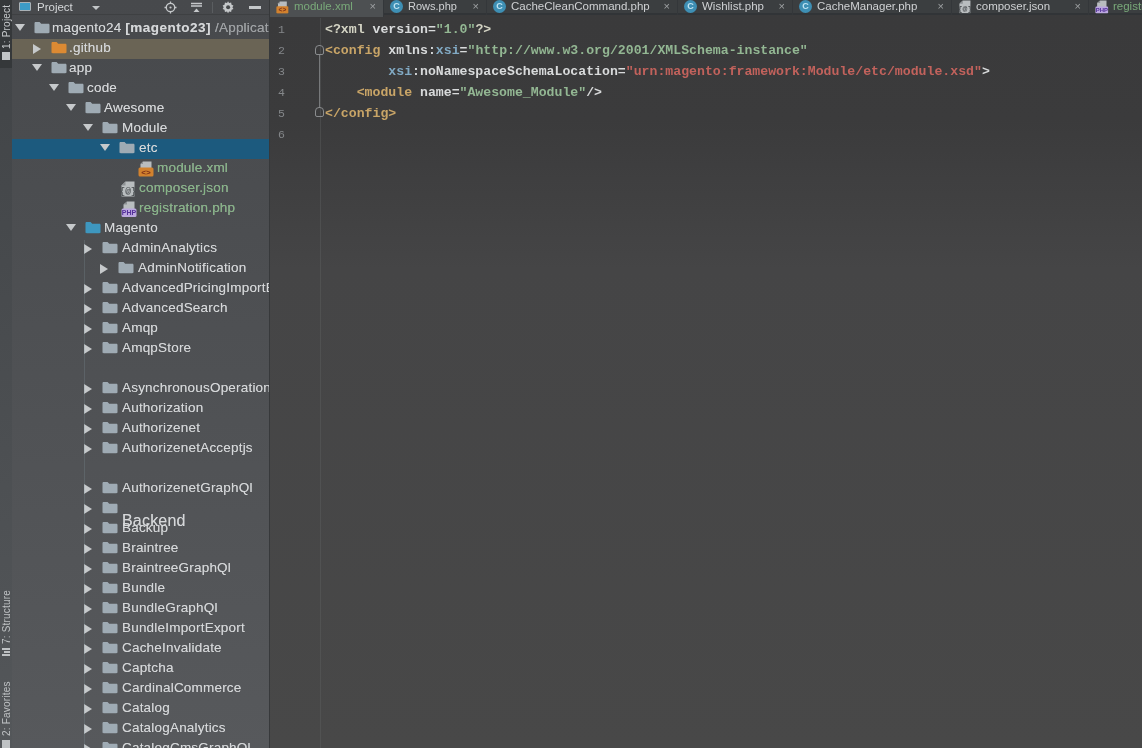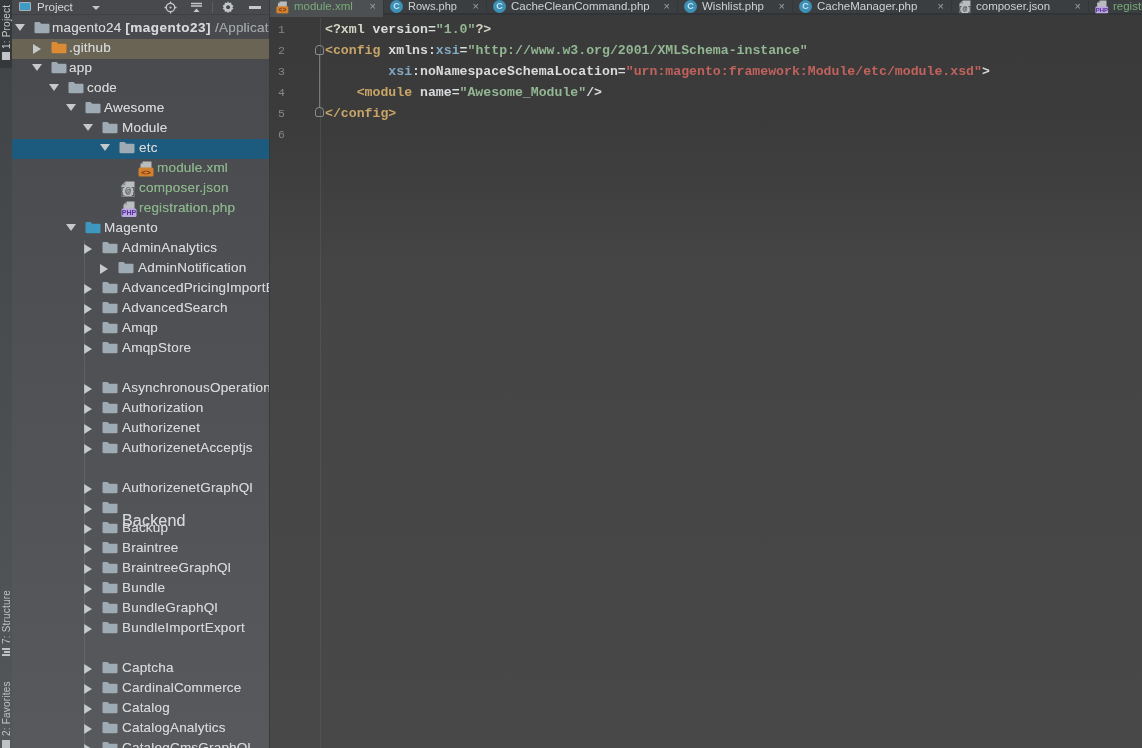--- a/index.html
+++ b/index.html
@@ -238,20 +238,27 @@
       </svg>
       <div class="abs" style="left:110px;top:0;height:17px;line-height:17px;font-size:13.5px;letter-spacing:0.2px;text-shadow:0 0 0.6px rgba(220,222,224,0.55);color:#D5D7D9;white-space:nowrap">BundleGraphQl</div>
     </div>
 <div class="abs" style="left:0;top:619px;width:258px;height:20px;">
       <div class="abs" style="left:72px;top:5px;width:0;height:0;border-top:5.5px solid transparent;border-bottom:5.5px solid transparent;border-left:8px solid #C6C9CB"></div>
       <svg style="position:absolute;left:90px;top:2px" width="16" height="13" viewBox="0 0 16 13">
         <path d="M0.5 2.2 C0.5 1.4 1 1 1.7 1 L5.6 1 L7.2 2.8 L14.3 2.8 C15 2.8 15.5 3.2 15.5 4 L15.5 11 C15.5 11.8 15 12.2 14.3 12.2 L1.7 12.2 C1 12.2 0.5 11.8 0.5 11 Z" fill="#9FABB4"></path>
       </svg>
       <div class="abs" style="left:110px;top:0;height:17px;line-height:17px;font-size:13.5px;letter-spacing:0.2px;text-shadow:0 0 0.6px rgba(220,222,224,0.55);color:#D5D7D9;white-space:nowrap">BundleImportExport</div>
     </div>
+<div class="abs" style="left:0;top:639px;width:258px;height:20px;">
+      <div class="abs" style="left:72px;top:5px;width:0;height:0;border-top:5.5px solid transparent;border-bottom:5.5px solid transparent;border-left:8px solid #C6C9CB"></div>
+      <svg style="position:absolute;left:90px;top:2px" width="16" height="13" viewBox="0 0 16 13">
+        <path d="M0.5 2.2 C0.5 1.4 1 1 1.7 1 L5.6 1 L7.2 2.8 L14.3 2.8 C15 2.8 15.5 3.2 15.5 4 L15.5 11 C15.5 11.8 15 12.2 14.3 12.2 L1.7 12.2 C1 12.2 0.5 11.8 0.5 11 Z" fill="#9FABB4"></path>
+      </svg>
+      <div class="abs" style="left:110px;top:0;height:17px;line-height:17px;font-size:13.5px;letter-spacing:0.2px;text-shadow:0 0 0.6px rgba(220,222,224,0.55);color:#D5D7D9;white-space:nowrap">CacheInvalidate</div>
+    </div>
 <div class="abs" style="left:0;top:659px;width:258px;height:20px;">
       <div class="abs" style="left:72px;top:5px;width:0;height:0;border-top:5.5px solid transparent;border-bottom:5.5px solid transparent;border-left:8px solid #C6C9CB"></div>
       <svg style="position:absolute;left:90px;top:2px" width="16" height="13" viewBox="0 0 16 13">
         <path d="M0.5 2.2 C0.5 1.4 1 1 1.7 1 L5.6 1 L7.2 2.8 L14.3 2.8 C15 2.8 15.5 3.2 15.5 4 L15.5 11 C15.5 11.8 15 12.2 14.3 12.2 L1.7 12.2 C1 12.2 0.5 11.8 0.5 11 Z" fill="#9FABB4"></path>
       </svg>
       <div class="abs" style="left:110px;top:0;height:17px;line-height:17px;font-size:13.5px;letter-spacing:0.2px;text-shadow:0 0 0.6px rgba(220,222,224,0.55);color:#D5D7D9;white-space:nowrap">Captcha</div>
     </div>
 <div class="abs" style="left:0;top:679px;width:258px;height:20px;">
       <div class="abs" style="left:72px;top:5px;width:0;height:0;border-top:5.5px solid transparent;border-bottom:5.5px solid transparent;border-left:8px solid #C6C9CB"></div>
       <svg style="position:absolute;left:90px;top:2px" width="16" height="13" viewBox="0 0 16 13">

